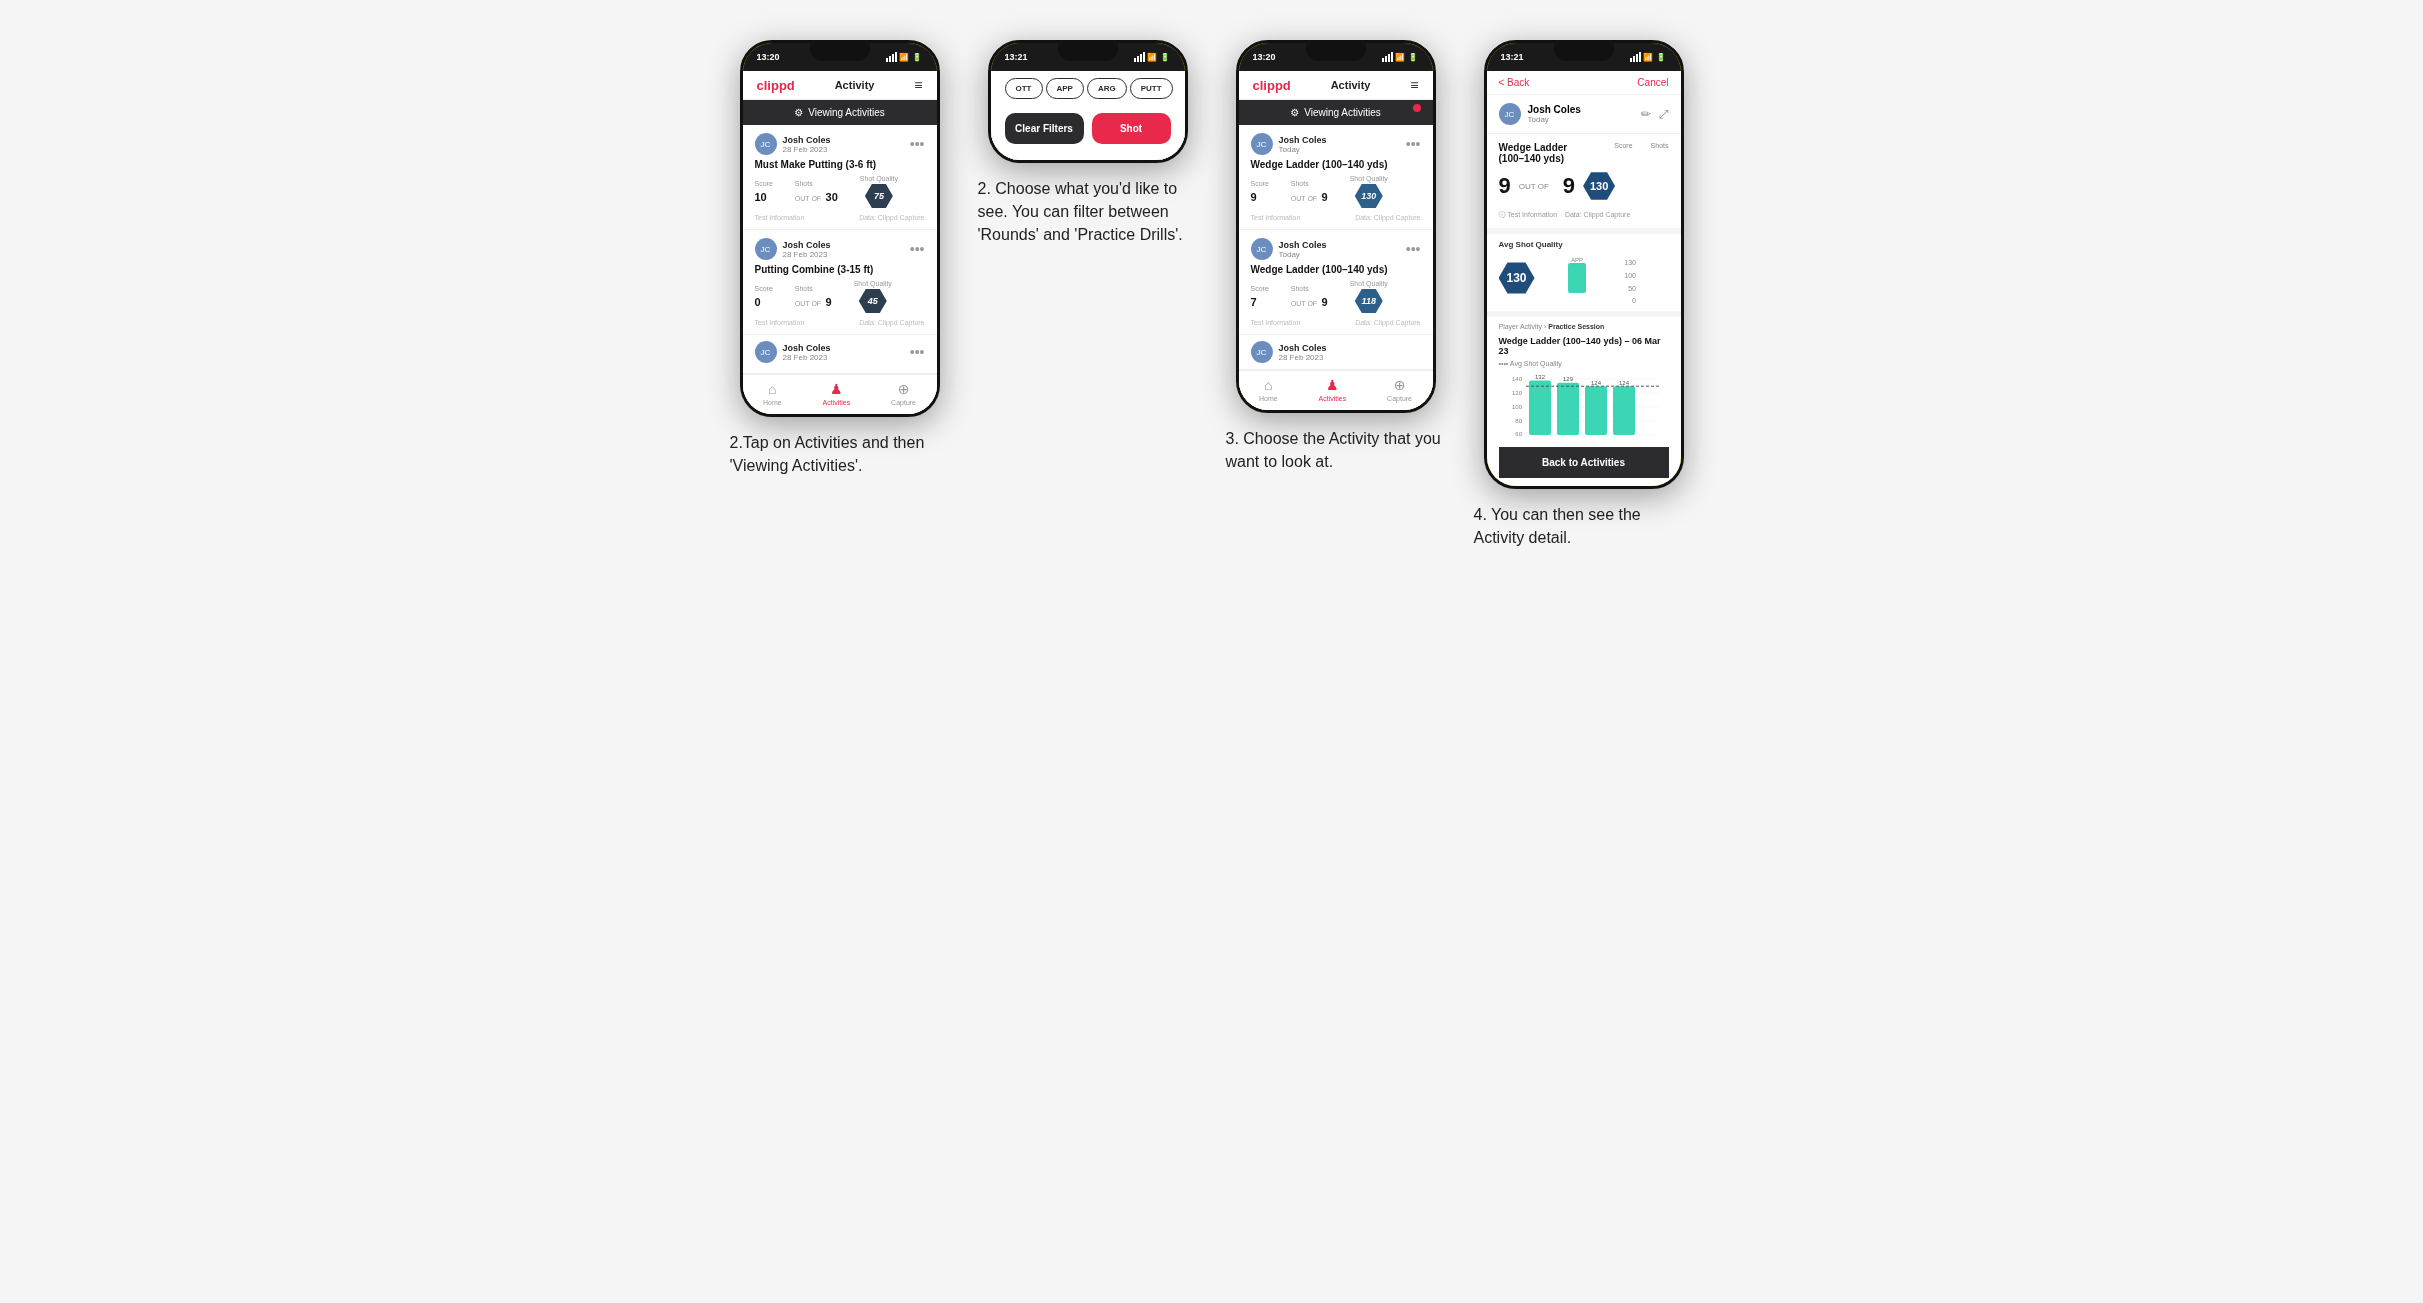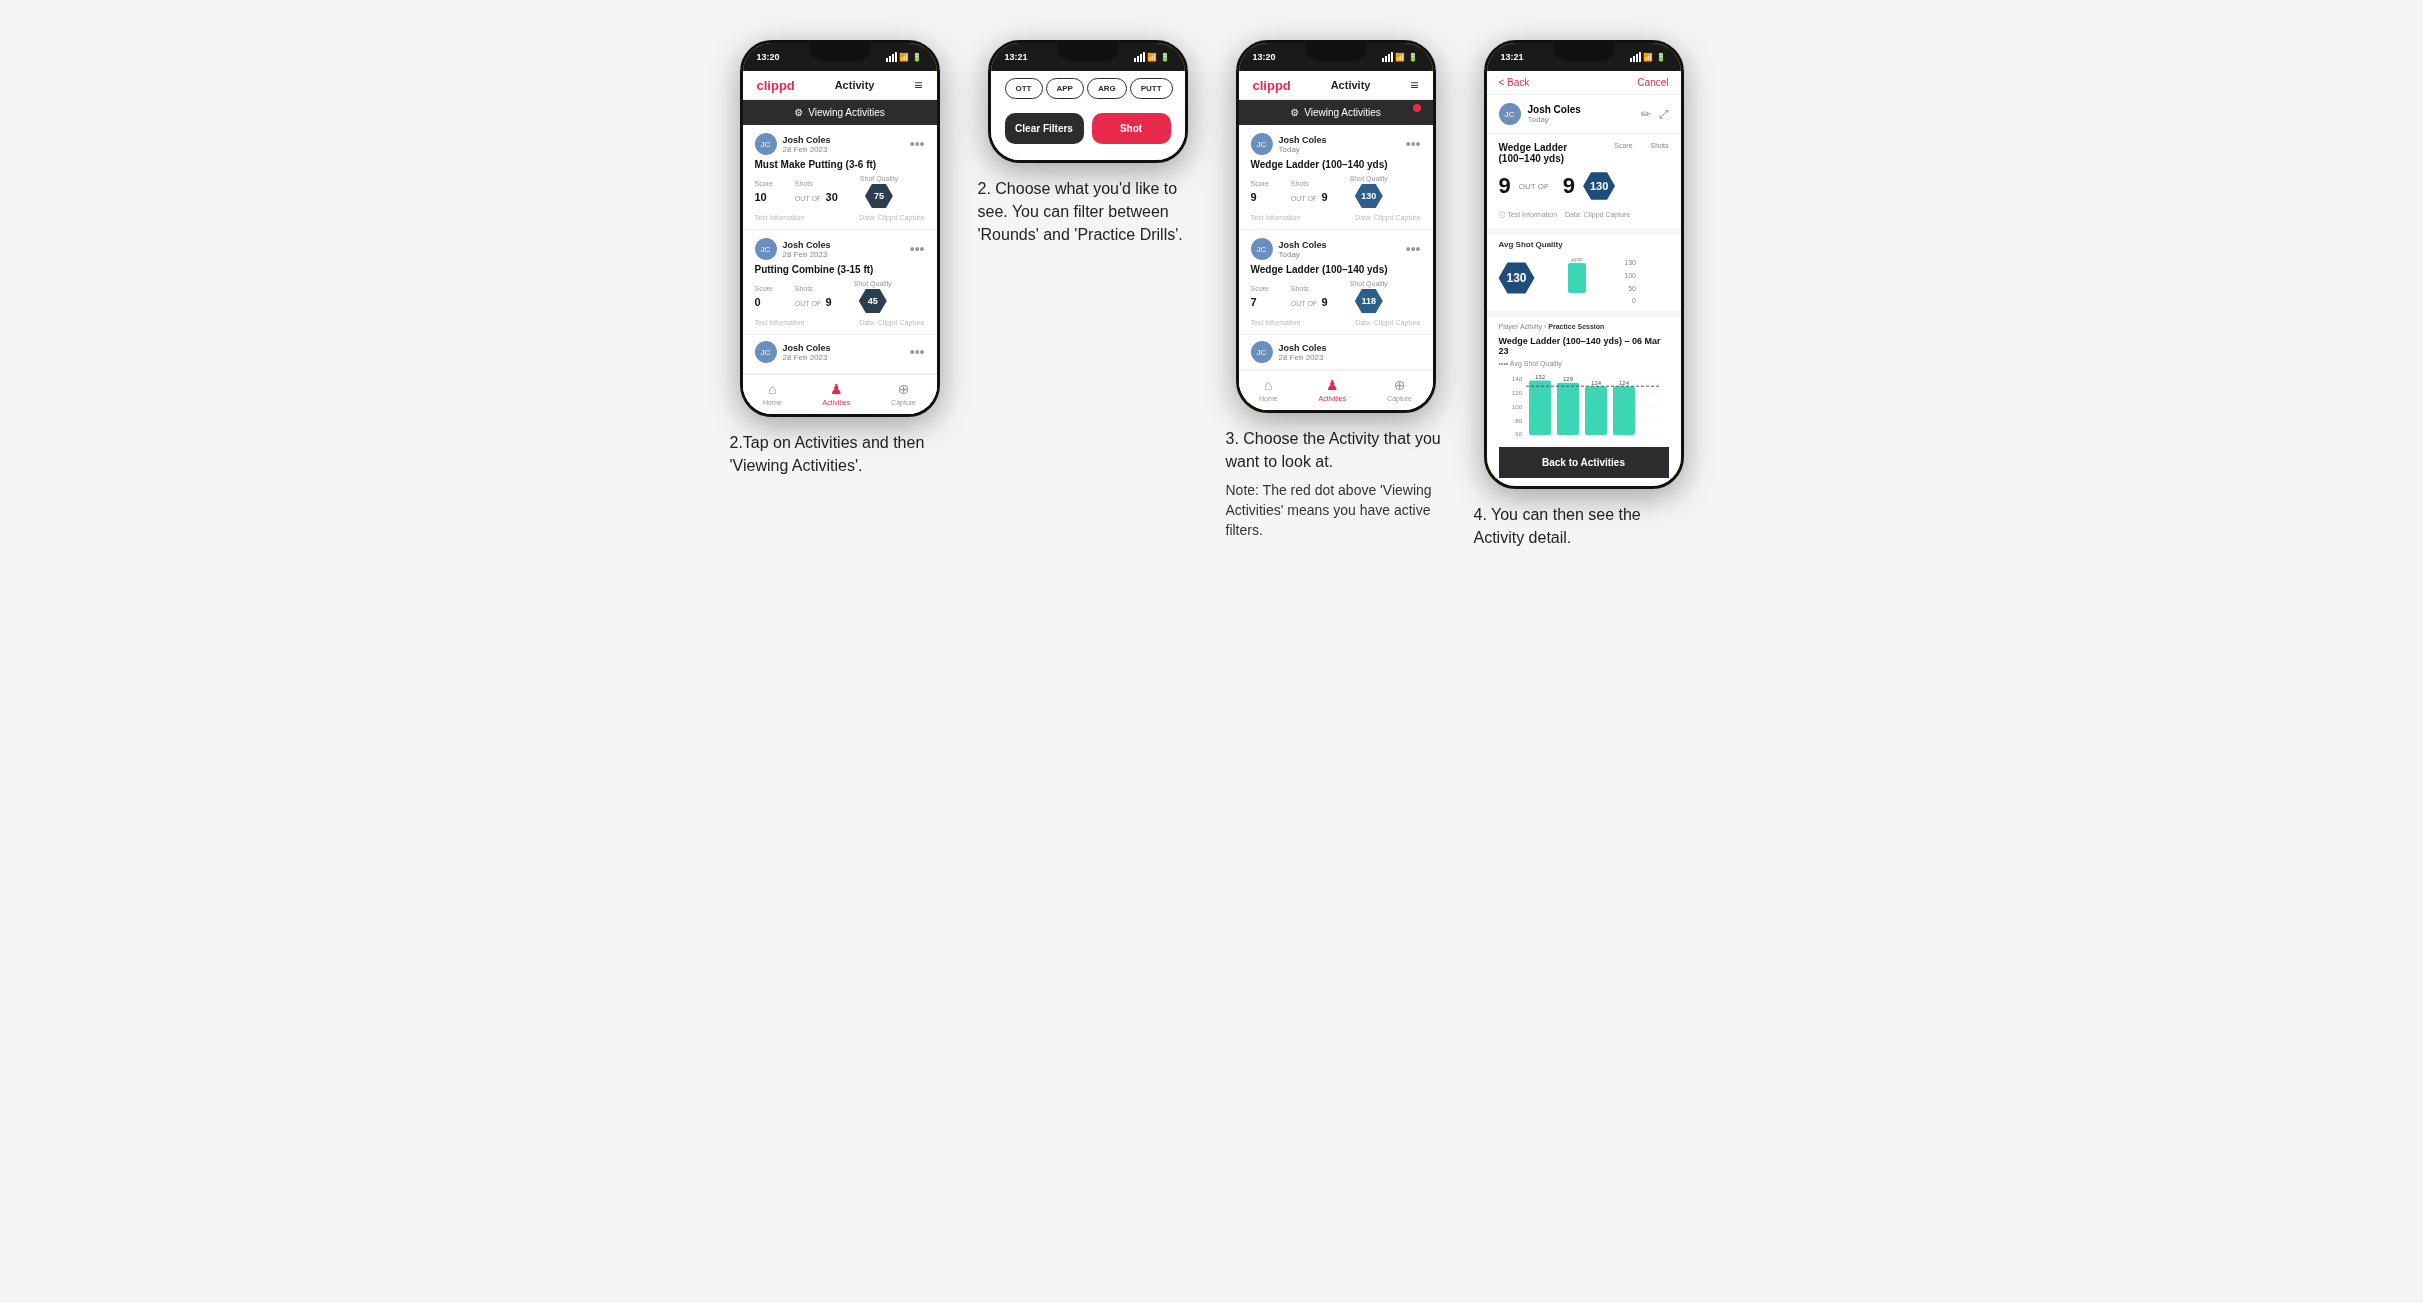--- a/index.html
+++ b/index.html
@@ -187,20 +187,21 @@
     }
     .stat-group .val {
       font-size: 11px;
       font-weight: 700;
       color: #111;
     }
     .shot-quality-hex {
       display: flex;
       align-items: center;
       justify-content: center;
+      font-style: italic;
     }
     .hex {
       width: 28px;
       height: 28px;
       background: #2c3e50;
       clip-path: polygon(25% 6.7%, 75% 6.7%, 100% 50%, 75% 93.3%, 25% 93.3%, 0% 50%);
       display: flex;
       align-items: center;
       justify-content: center;
       font-size: 9px;
@@ -826,21 +827,20 @@
             <span class="nav-label">Activities</span>
           </div>
           <div class="nav-item">
             <span class="nav-icon">⊕</span>
             <span class="nav-label">Capture</span>
           </div>
         </div>
       </div>
     </div>
     <div class="caption">3. Choose the Activity that you want to look at.</div>
-    <div class="caption caption-note">Note: The red dot above 'Viewing Activities' means you have active filters.</div>
   </div>
 
   <div class="phone-block">
     <div class="phone-shell">
 
       <div class="phone-notch-bar">
         <div class="notch-center"></div>
         <span class="status-left">13:21</span>
         <div class="status-right">
           <div class="signal-bars">

